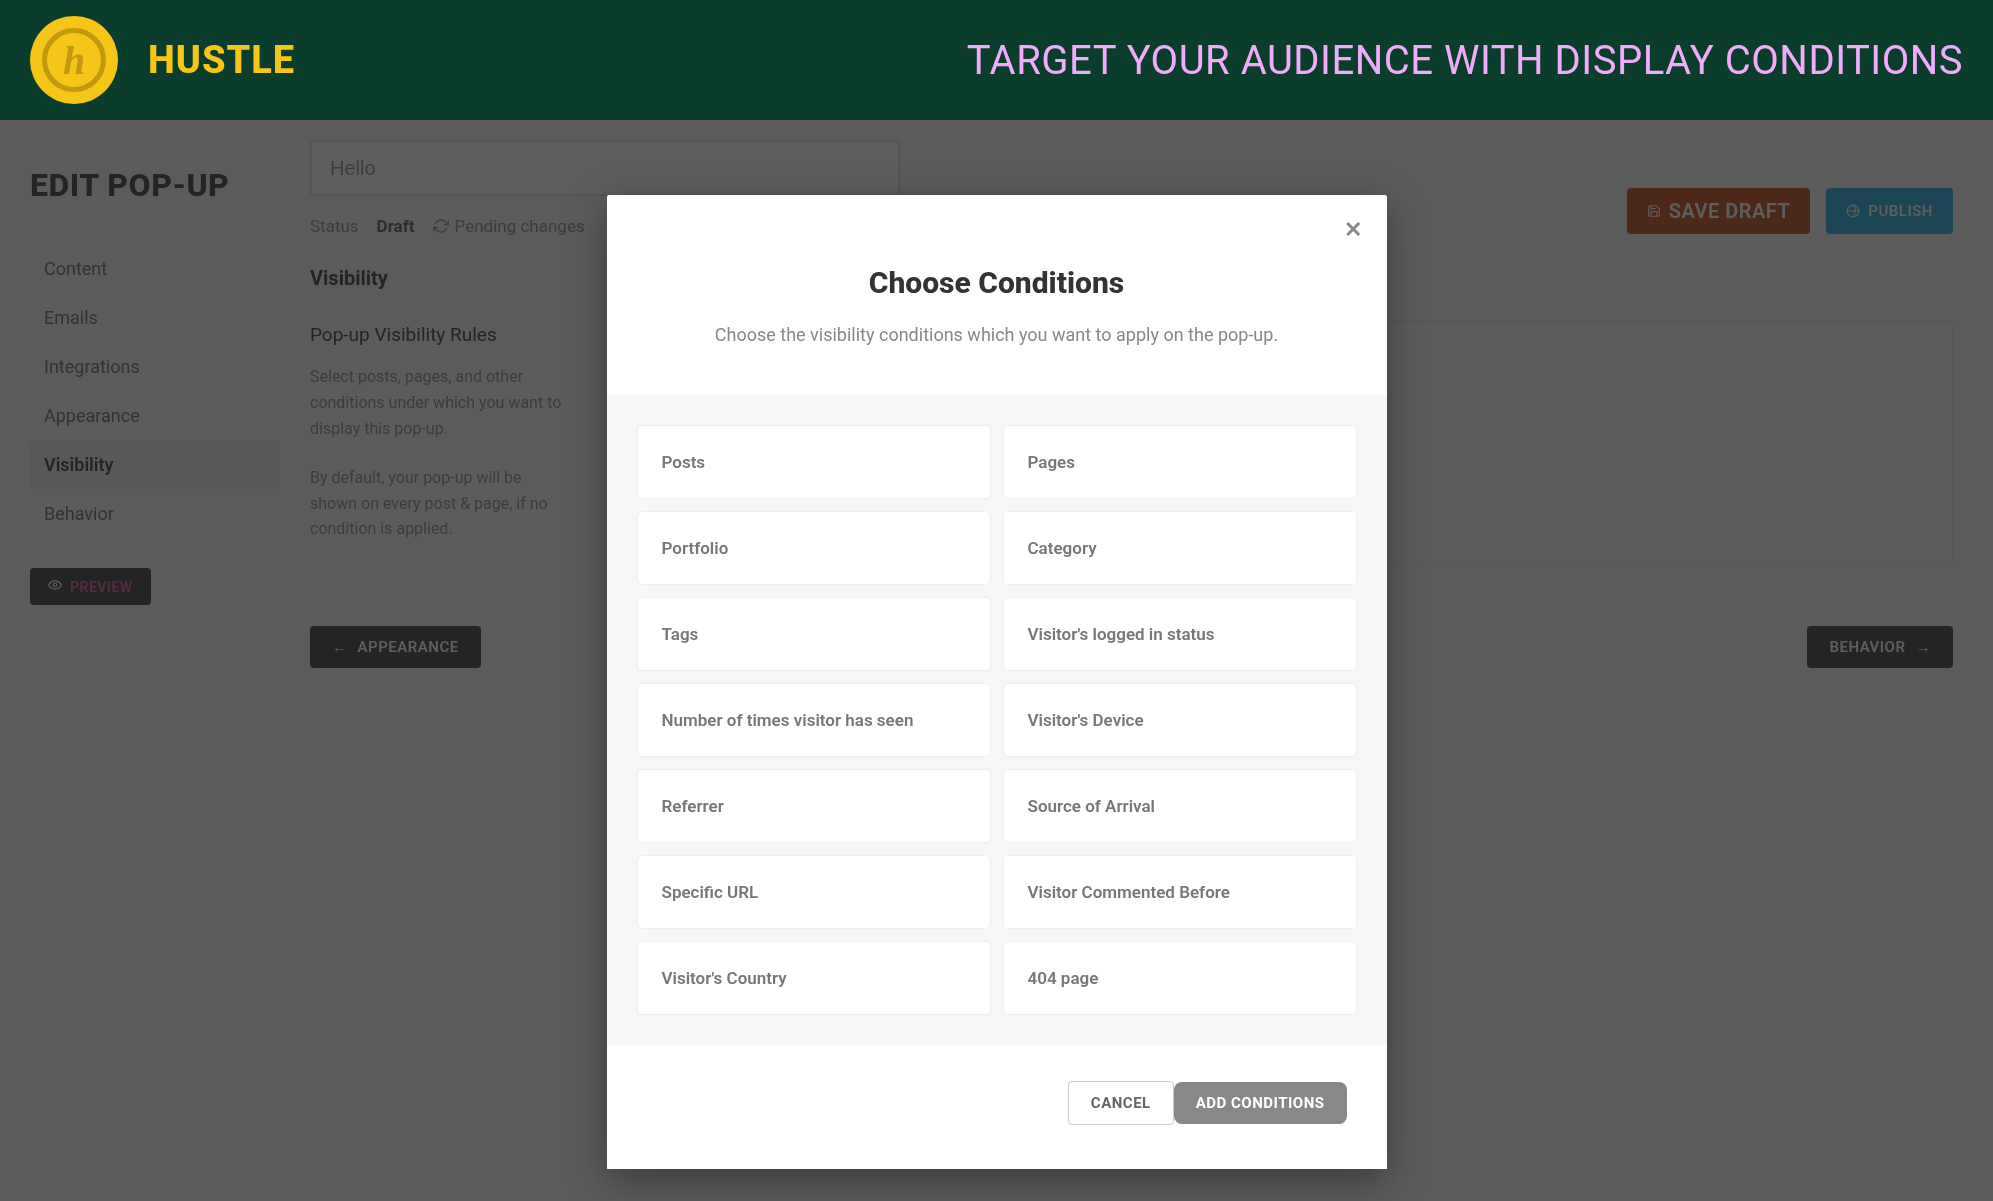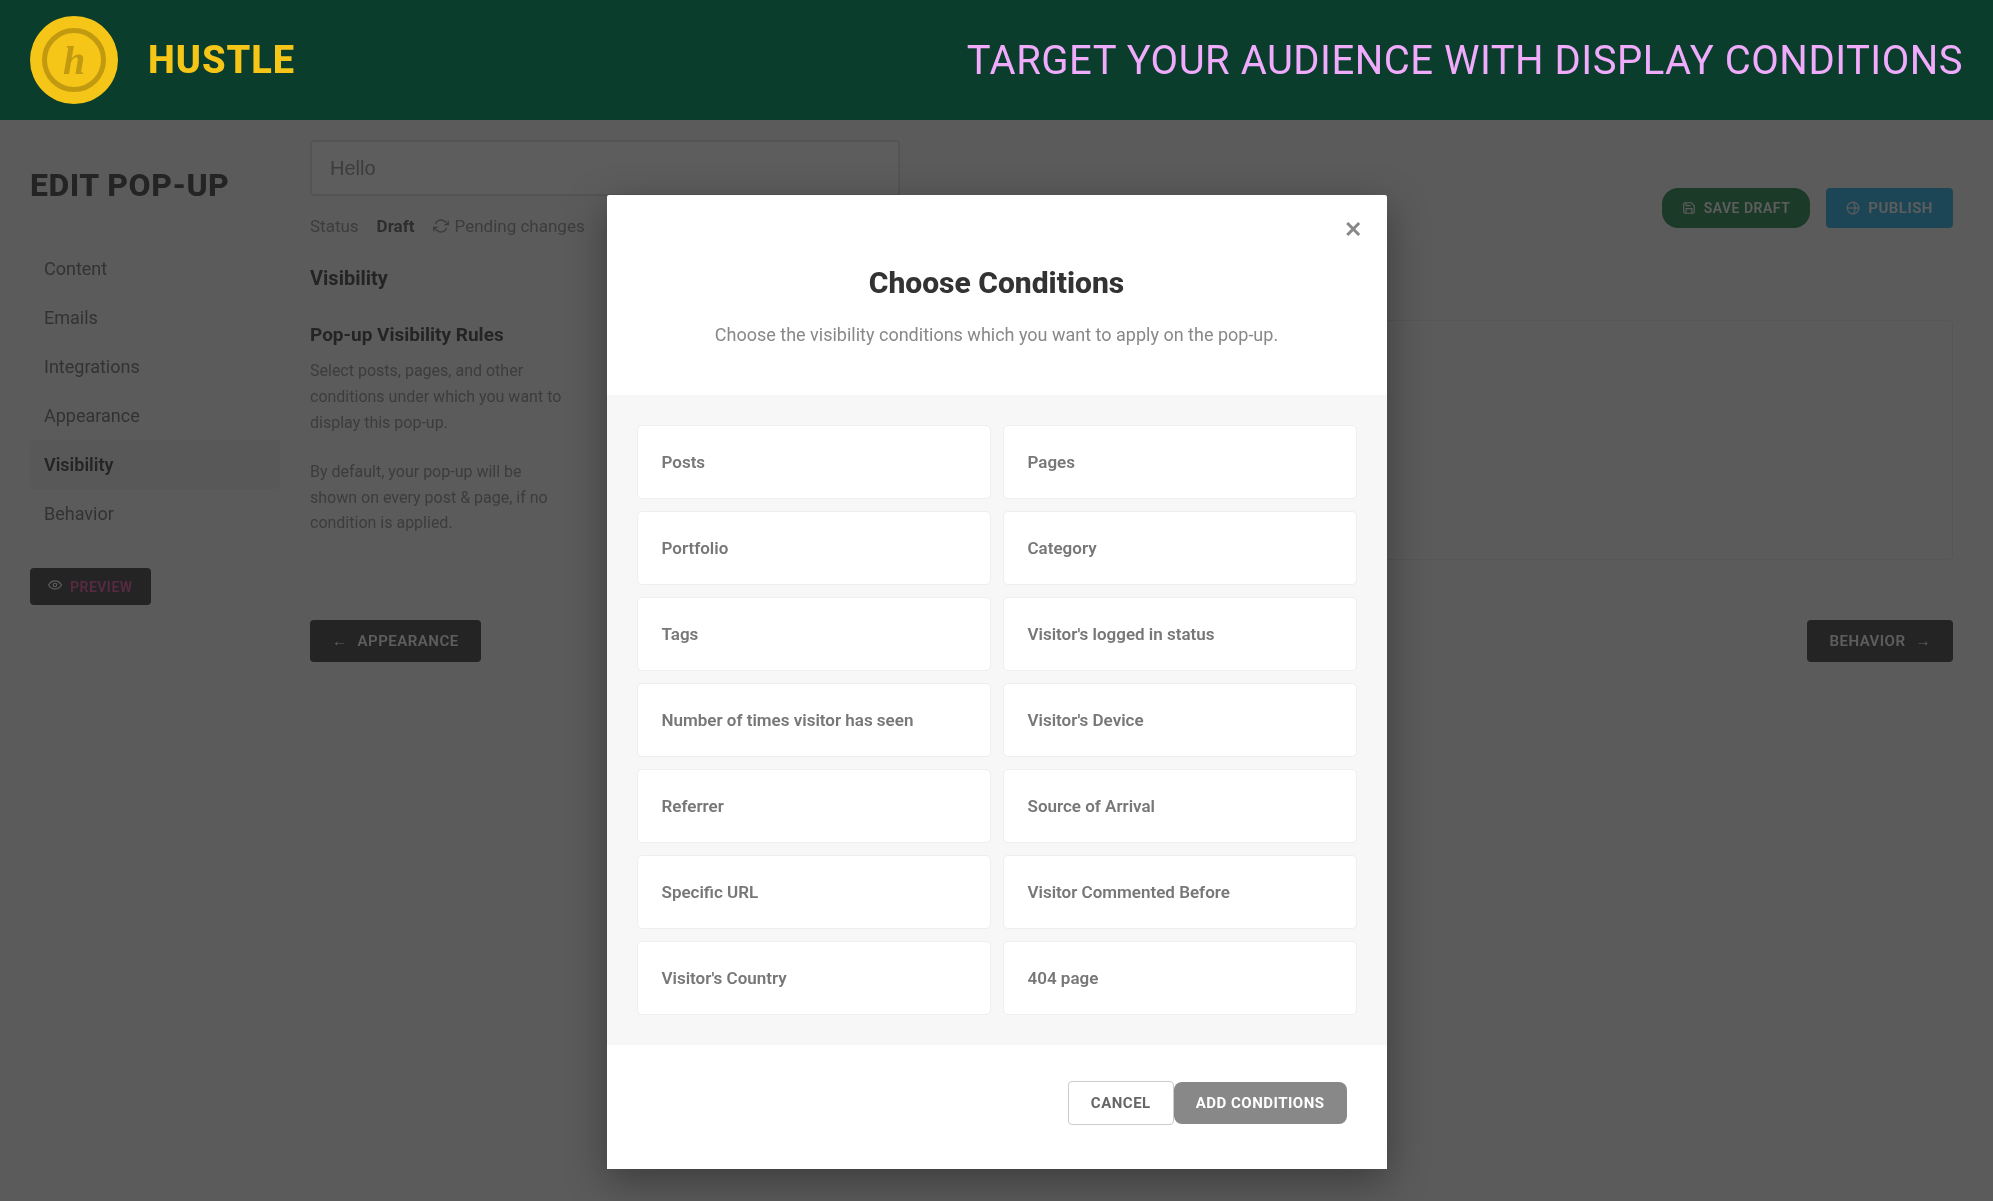--- a/index.html
+++ b/index.html
@@ -119,37 +119,37 @@
   .meta-row .draft { font-weight: 700; color: #555; }
   .meta-row .refresh { display: inline-flex; align-items: center; gap: 6px; }
 
   .actions-right {
     position: absolute;
     top: 68px;
     right: 40px;
     display: flex; gap: 16px;
   }
   .btn-dark {
-    background: #15803d; color: #fff; padding: 11px 20px; border-radius: 16px;
-    font-size: 14px; font-weight: 600; letter-spacing: 0.5px;
+    background: #c2410c; color: #fff; padding: 11px 20px; border-radius: 4px;
+    font-size: 20px; font-weight: 600; letter-spacing: 0.5px;
     display: inline-flex; align-items: center; gap: 8px;
   }
   .btn-blue {
     background: #17a8e3; color: #fff; padding: 11px 20px; border-radius: 4px;
     font-size: 15px; font-weight: 600; letter-spacing: 0.5px;
     display: inline-flex; align-items: center; gap: 8px;
   }
 
   .section-title {
     font-size: 20px; font-weight: 700; color: #333;
     margin-bottom: 30px;
   }
   .section-body { display: flex; gap: 40px; }
   .section-desc { width: 260px; color: #888; font-size: 16px; line-height: 1.6; }
-  .section-desc h4 { color: #333; font-size: 19px; font-weight: 700; margin-bottom: 8px; }
+  .section-desc h4 { color: #333; font-size: 19px; font-weight: 400; margin-bottom: 14px; }
   .section-desc p { margin-bottom: 24px; }
   .panel {
     flex: 1;
     border: 1px solid #e5e5e5;
     border-radius: 4px;
     padding: 40px;
     color: #666;
     font-size: 17px;
     min-height: 200px;
   }

